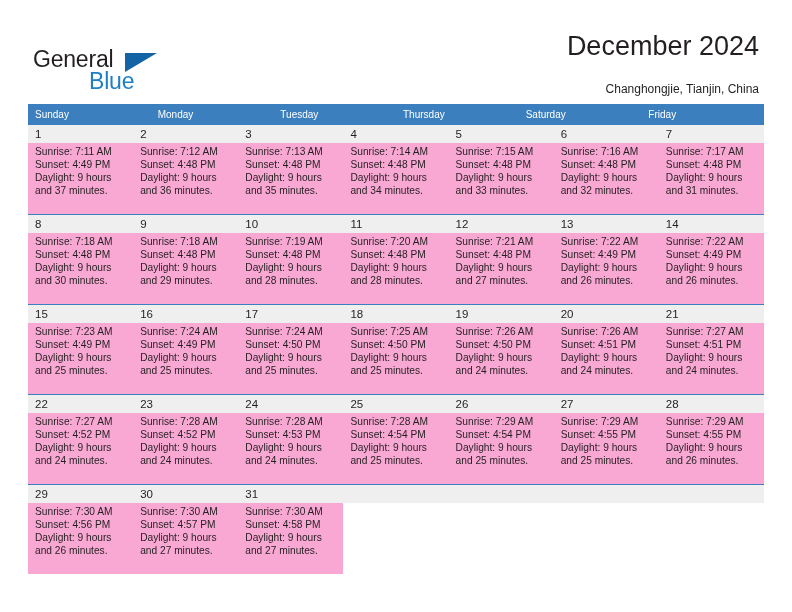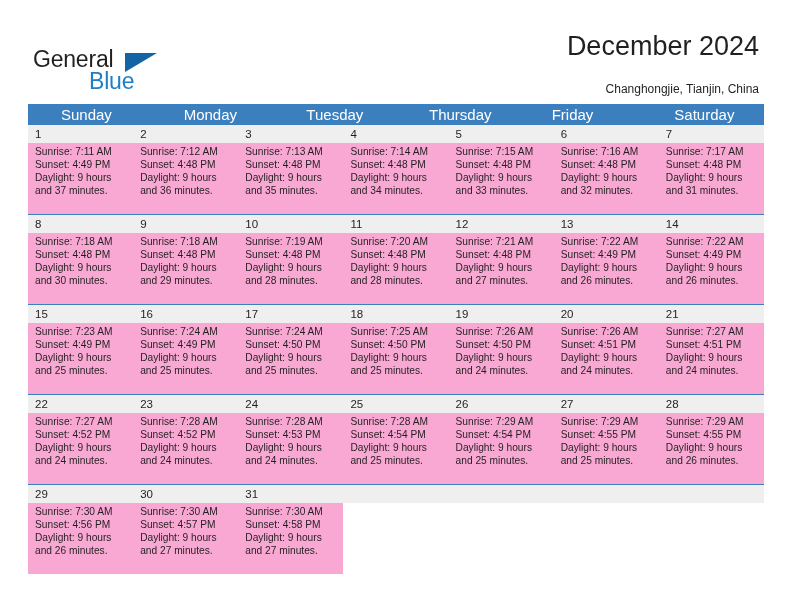--- a/index.html
+++ b/index.html
@@ -100,26 +100,26 @@
 
   .dow-row {
     display: flex;
     width: 736px;
     height: 21px;
     background: #3c7fbe;
   }
   .dow-cell {
     flex: 1 1 0;
     box-sizing: border-box;
+    padding-left: 7px;
     color: #ffffff;
-    font-size: 15px;
+    font-size: 10px;
     line-height: 21px;
     white-space: nowrap;
     overflow: hidden;
-    margin-left: 33px;
   }
 
   .week {
     width: 736px;
     border-top: 1.4px solid #3c7fbe;
     box-sizing: border-box;
   }
   .week.first {
     border-top: none;
   }
@@ -186,22 +186,22 @@
 
   </div>
 
   <div class="calendar">
 
     <div class="dow-row">
       <div class="dow-cell">Sunday</div>
       <div class="dow-cell">Monday</div>
       <div class="dow-cell">Tuesday</div>
       <div class="dow-cell">Thursday</div>
+      <div class="dow-cell">Saturday</div>
       <div class="dow-cell">Friday</div>
-      <div class="dow-cell">Saturday</div>
     </div>
 
     <div class="week first">
       <div class="daynum-row">
         <div class="daynum-cell">1</div>
         <div class="daynum-cell">2</div>
         <div class="daynum-cell">3</div>
         <div class="daynum-cell">4</div>
         <div class="daynum-cell">5</div>
         <div class="daynum-cell">6</div>

